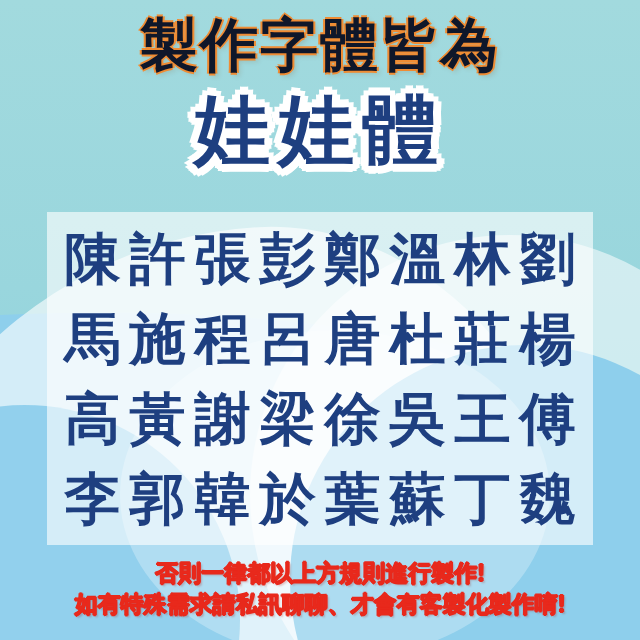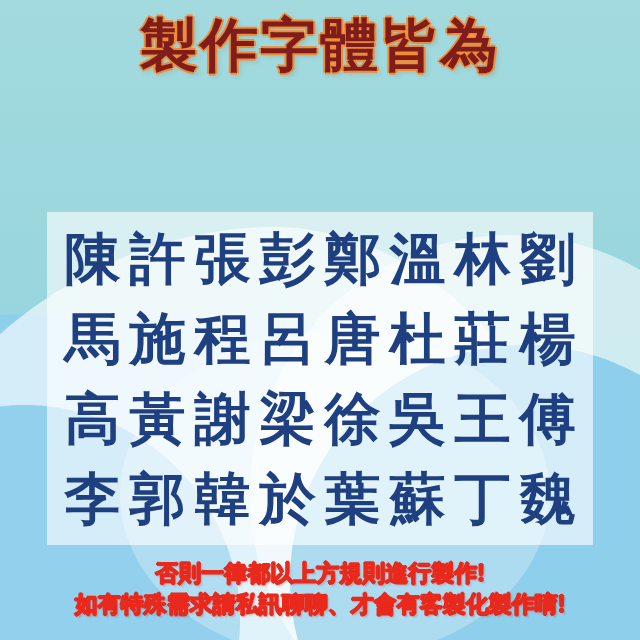--- a/index.html
+++ b/index.html
@@ -83,21 +83,21 @@
     position: absolute;
     left: 0; right: 0;
     top: 10px;
     text-align: center;
     z-index: 5;
   }
   .title-orange {
     font-size: 58px;
     line-height: 70px;
     font-weight: bold;
-    color: #7f1d1d;
+    color: #0f172a;
     letter-spacing: 2px;
     text-shadow:
       2px 0 0 #ef8c34, -2px 0 0 #ef8c34,
       0 2px 0 #ef8c34, 0 -2px 0 #ef8c34,
       3px 3px 5px rgba(120,70,20,0.18);
   }
   .title-blue {
     margin-top: 4px;
     font-size: 76px;
     line-height: 92px;
@@ -175,20 +175,21 @@
   <div class="bg-base"></div>
   <div class="bg-bottom"></div>
   <div class="bg-wave-white-left"></div>
   <div class="bg-wave-white-right"></div>
   <div class="bg-blue-blob-right"></div>
   <div class="bg-blue-blob-left"></div>
   <div class="bg-soft-mid"></div>
 
   <div class="heading-block">
     <div class="title-orange">製作字體皆為</div>
+    <div class="title-blue">娃娃體</div>
   </div>
 
   <div class="char-panel">
 
     <div class="char-row">
       <div class="char-cell">陳</div>
       <div class="char-cell">許</div>
       <div class="char-cell">張</div>
       <div class="char-cell">彭</div>
       <div class="char-cell">鄭</div>

